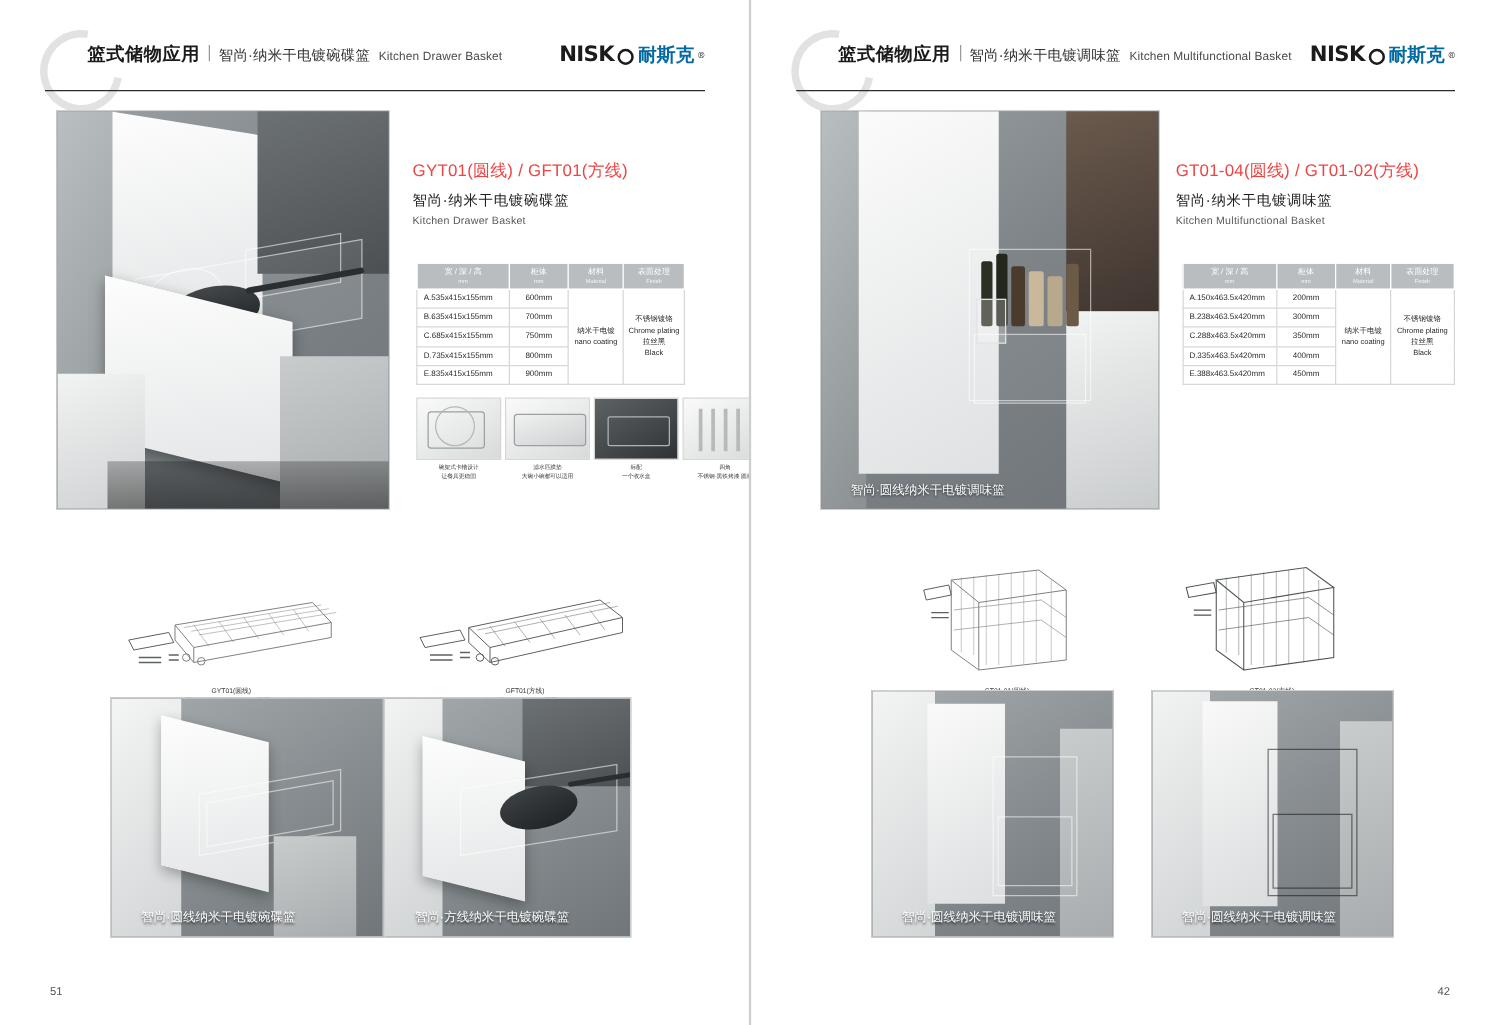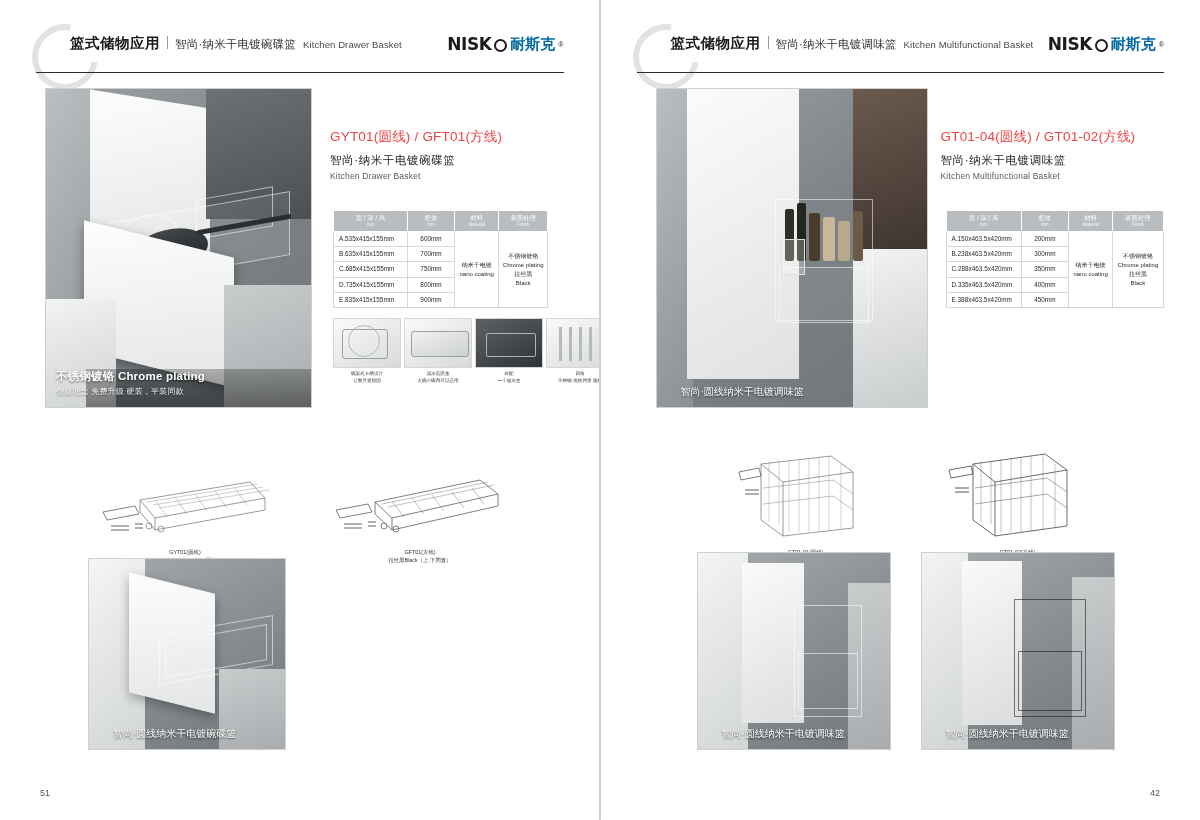--- a/index.html
+++ b/index.html
@@ -118,24 +118,20 @@
       <div class="wire" style="left:70px;top:126px;width:60px;height:44px;transform:skewY(-10deg);border-radius:50%;"></div>
       <div class="wire" style="left:150px;top:104px;width:75px;height:38px;transform:skewY(-10deg);"></div>
 
       <div style="position:absolute;left:88px;top:140px;width:74px;height:40px;border-radius:50%;background:linear-gradient(160deg,#4a4e50,#23262a);transform:skewY(-8deg);"></div>
       <div style="position:absolute;left:150px;top:133px;width:96px;height:5px;background:#2b2e31;transform:rotate(-10deg);border-radius:3px;"></div>
 
       <div class="cab-white" style="left:38px;top:150px;width:150px;height:130px;transform:skewY(14deg);box-shadow:0 4px 12px rgba(0,0,0,.35);"></div>
       <div class="cab-white" style="left:0;top:210px;width:70px;height:108px;background:linear-gradient(160deg,#f2f3f3,#cfd2d3);"></div>
       <div class="cab-gray" style="left:178px;top:196px;width:87px;height:122px;"></div>
       <div style="position:absolute;left:40px;top:280px;width:225px;height:38px;background:linear-gradient(180deg,rgba(0,0,0,.25),rgba(0,0,0,.45));"></div>
-      <div class="hero-cap">
-        <div class="t1">不锈钢镀铬 Chrome plating</div>
-        <div class="t2">创新理念 免费升级 硬装，平装同款</div>
-      </div>
     </div>
 
     <div class="prod-title" style="left:330px;top:128px;width:240px;">
       <div class="prod-code">GYT01(圆线) / GFT01(方线)</div>
       <div class="prod-cn">智尚·纳米干电镀碗碟篮</div>
       <div class="prod-en">Kitchen Drawer Basket</div>
     </div>
 
     <table class="spec" style="left:333px;top:210px;width:215px;">
       <thead>
@@ -250,30 +246,40 @@
           <path d="M14 64 h18 M14 68 h18 M38 62 h8 M38 66 h8" stroke-width="1.2"></path>
           <circle cx="54" cy="66" r="3"></circle>
             <circle cx="66" cy="69" r="3"></circle>
         </g>
       </svg>
       <div class="la-cap">
         <span>GFT01(方线)</span><br><span>拉丝黑Black（上.下同置）</span>
       </div>
     </div>
 
-    <div class="bphoto" style="left:88px;top:558px;width:196px;height:190px;">
+    <div class="bphoto" style="left:88px;top:558px;width:196px;height:190px;padding-left:21px;">
       <div class="bg"></div>
       <div class="cab-white" style="left:0;top:0;width:56px;height:190px;background:linear-gradient(140deg,#f4f5f5,#d2d5d6);"></div>
       <div class="cab-white" style="left:40px;top:24px;width:86px;height:120px;transform:skewY(14deg);box-shadow:0 4px 10px rgba(0,0,0,.3);"></div>
       <div class="wire" style="left:70px;top:66px;width:112px;height:48px;transform:skewY(-10deg);"></div>
       <div class="wire" style="left:76px;top:74px;width:100px;height:34px;transform:skewY(-10deg);"></div>
       <div class="cab-gray" style="left:130px;top:110px;width:66px;height:80px;"></div>
       <div class="hero-tag">智尚·圆线纳米干电镀碗碟篮</div>
     </div>
 
+    <div class="bphoto" style="left:307px;top:558px;width:196px;height:190px;">
+      <div class="bg"></div>
+      <div class="cab-white" style="left:0;top:0;width:46px;height:190px;background:linear-gradient(140deg,#f2f3f3,#d0d3d4);"></div>
+      <div class="cab-dark" style="left:110px;top:0;width:86px;height:70px;"></div>
+      <div class="cab-white" style="left:30px;top:40px;width:82px;height:112px;transform:skewY(14deg);box-shadow:0 4px 10px rgba(0,0,0,.3);"></div>
+      <div class="wire" style="left:60px;top:62px;width:124px;height:52px;transform:skewY(-9deg);"></div>
+      <div style="position:absolute;left:92px;top:70px;width:62px;height:34px;border-radius:50%;background:linear-gradient(160deg,#3f4446,#1d2022);transform:skewY(-8deg);"></div>
+      <div style="position:absolute;left:146px;top:62px;width:60px;height:4px;background:#2b2e31;transform:rotate(-9deg);border-radius:3px;"></div>
+      <div class="hero-tag">智尚·方线纳米干电镀碗碟篮</div>
+    </div>
 
     <div class="pagenum l">51</div>
   </div>
 
   <div class="page right">
 
     <div class="header">
       <div class="big-c"></div>
       <div class="hdr-text">
         <span class="hdr-cn">篮式储物应用</span>

